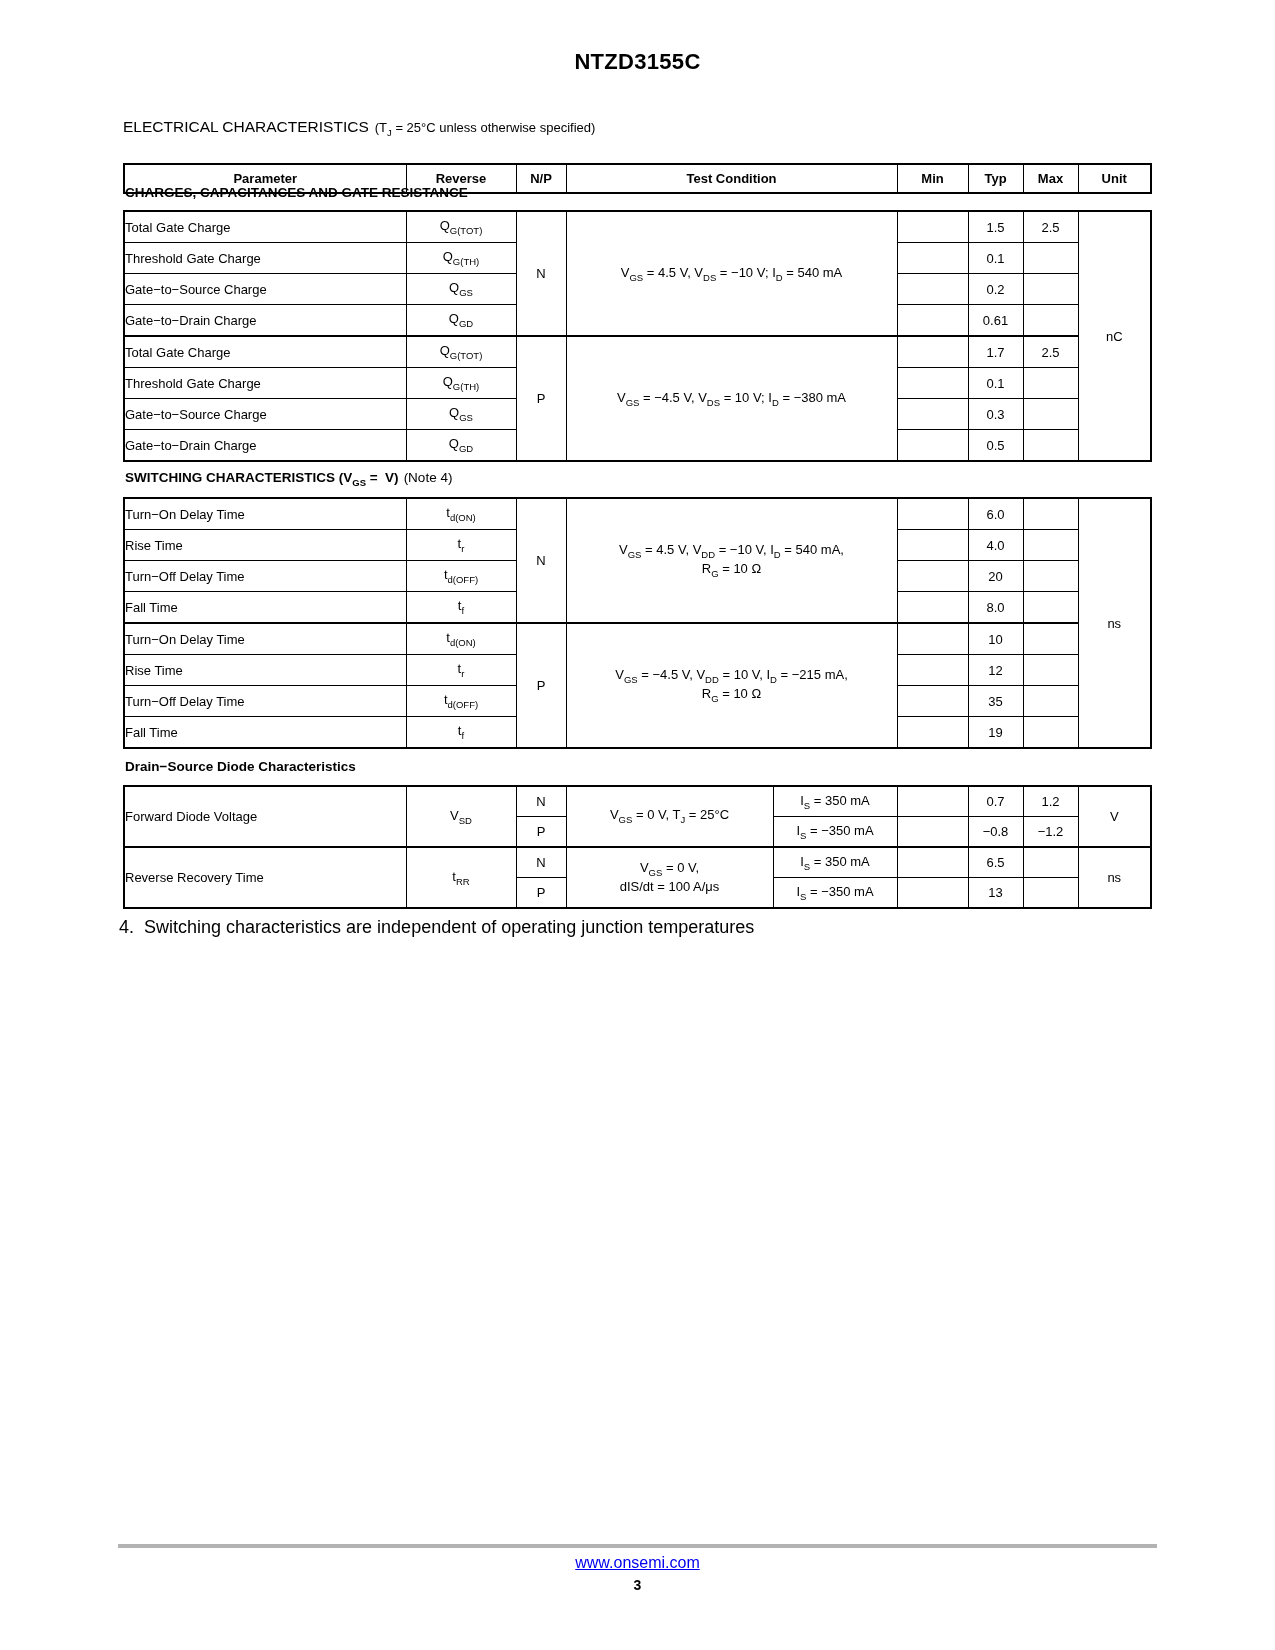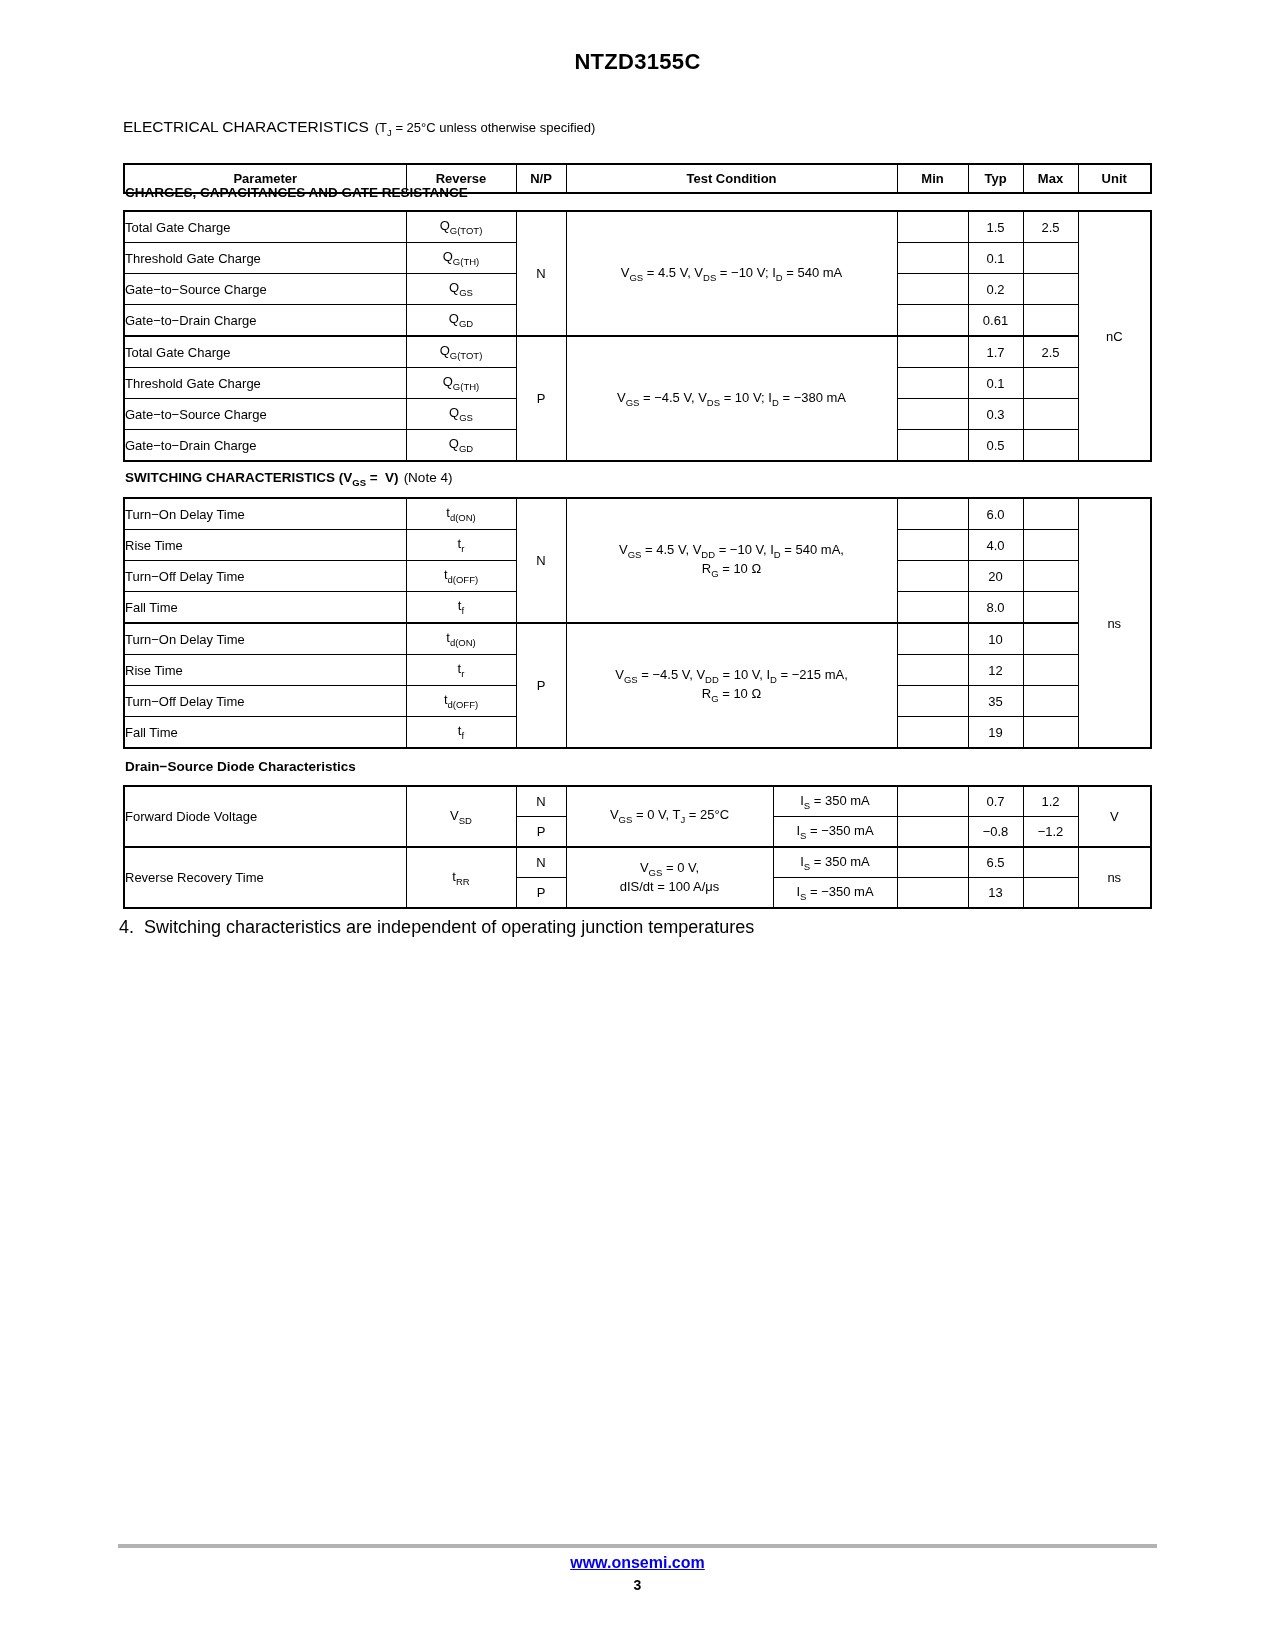--- a/index.html
+++ b/index.html
@@ -31,21 +31,21 @@
   td.c { text-align:center; }
   td.vtop { vertical-align:top; padding-top:5px; }
   td .cl { text-align:center; line-height:1.25; }
   sub { font-size:9.5px; }
 
   .note { position:absolute; left:119px; top:917px; font-size:18px; }
 
   .frule { position:absolute; left:118px; top:1544px; width:1039px; height:4px; }
   .flink {
     position:absolute; top:1554px; left:0; width:100%; text-align:center;
-    font-size:16px; font-weight:bold; text-decoration:underline; cursor:pointer;
+    font-size:16px; font-weight:normal; text-decoration:underline; cursor:pointer;
   }
   .fpage { position:absolute; top:1577px; left:0; width:100%; text-align:center; font-size:14px; font-weight:bold; }
 </style>
 </head>
 <body>
 
 <div class="page">
 
   <div class="title">NTZD3155C</div>
 

